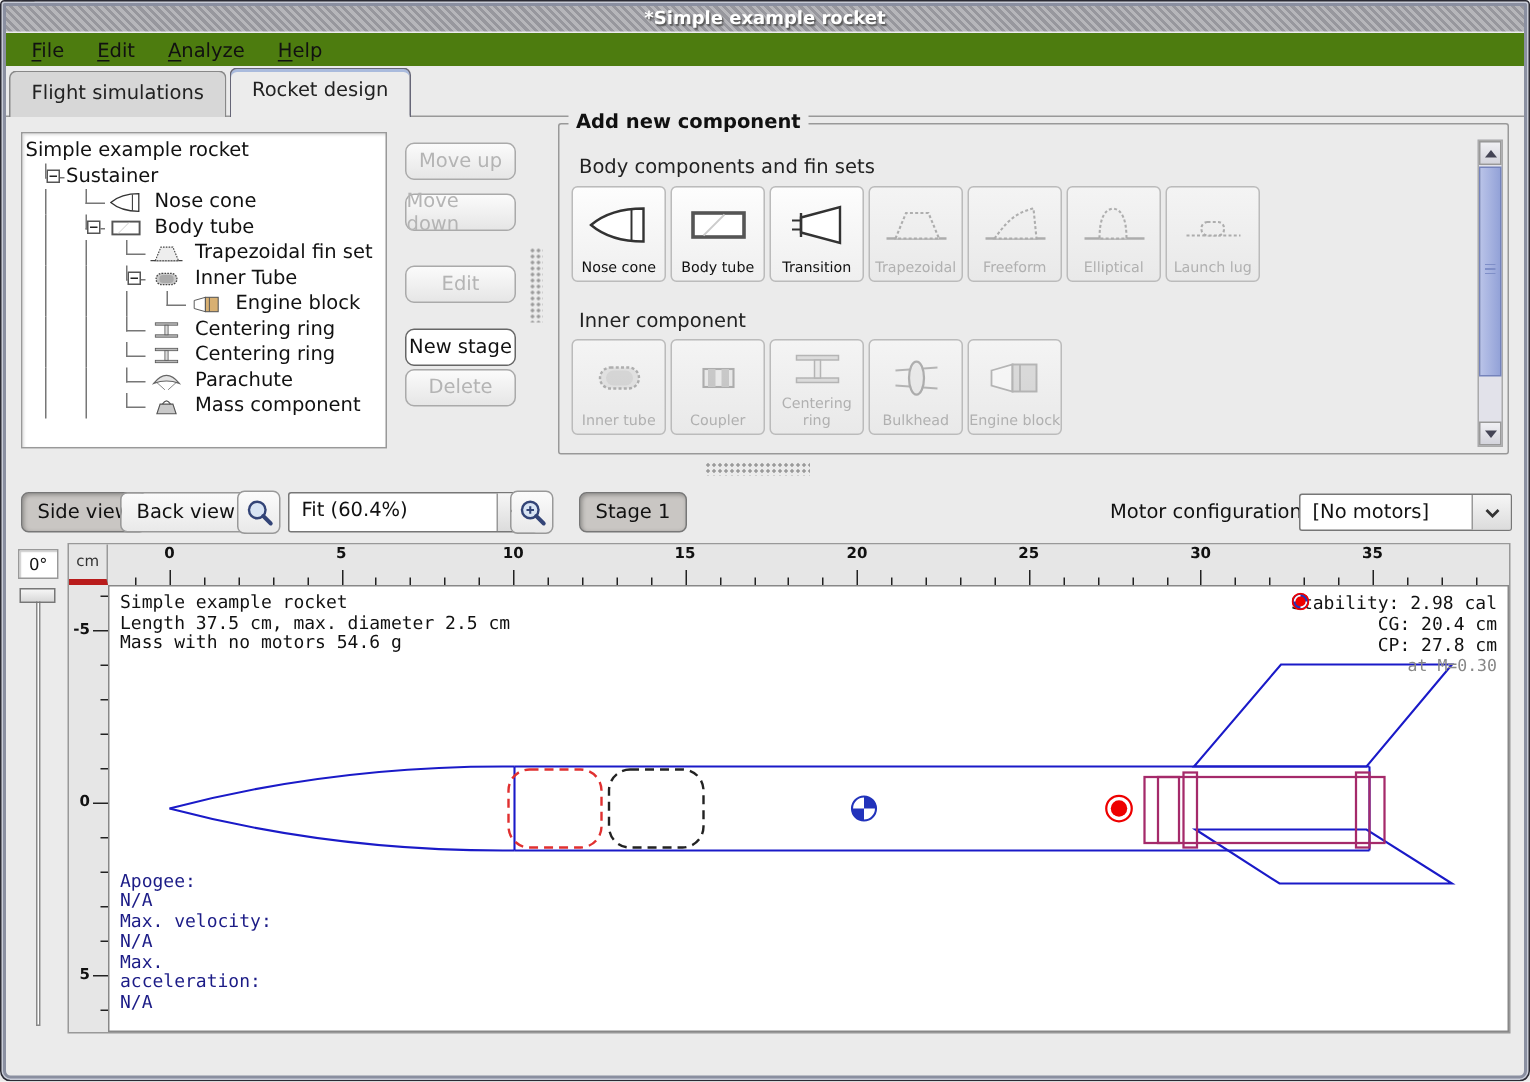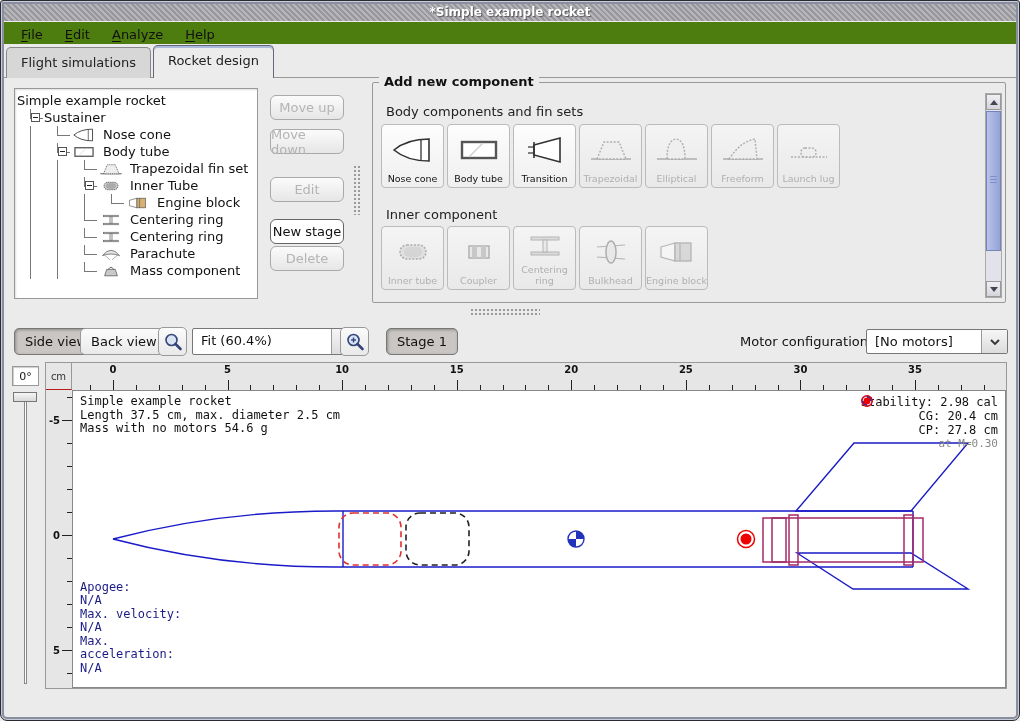--- a/index.html
+++ b/index.html
@@ -110,21 +110,21 @@
   .rot-value { position:absolute; left:12px; top:366px; width:27px; height:20px; background:#fff;
     border:1px solid #999; box-shadow:inset 1px 1px 1px #ccc; font-size:11px; color:#111;
     display:flex; align-items:center; justify-content:center; }
   .rot-track { position:absolute; left:24px; top:394px; width:3px; height:290px;
     background:#fff; border:1px solid #888; }
   .rot-handle { position:absolute; left:13px; top:392px; width:24px; height:10px;
     background:linear-gradient(#f6f6f6,#d8d8d8); border:1px solid #777; }
 
   .fig-border { position:absolute; left:45px; top:362px; width:962px; height:327px; border:1px solid #999; background:#e6e6e6; }
   .cm-box { position:absolute; left:46px; top:363px; width:26px; height:27px;
-    border-right:1px solid #999; border-bottom:1px solid #b91c1c; font-size:10px; color:#333;
+    border-right:1px solid #999; border-bottom:4px solid #b91c1c; font-size:10px; color:#333;
     display:flex; align-items:center; justify-content:center; background:#e6e6e6; }
   .hruler { position:absolute; left:72px; top:363px; width:934px; height:27px; background:#e6e6e6; overflow:hidden; }
   .hruler .tick { position:absolute; bottom:0; width:1px; background:#222; }
   .hruler .lab { position:absolute; top:1px; transform:translateX(-50%); font-size:10px; font-weight:bold; color:#111; }
   .vruler { position:absolute; left:46px; top:390px; width:26px; height:298px; background:#e6e6e6; overflow:hidden; }
   .vruler .tick { position:absolute; right:0; height:1px; background:#222; }
   .vruler .lab { position:absolute; right:12px; transform:translateY(-50%); font-size:10px; font-weight:bold; color:#111; }
 
   .canvas { position:absolute; left:72px; top:390px; width:934px; height:298px; background:#fff;
     border:1px solid #888; overflow:hidden; }
@@ -359,33 +359,33 @@
               <line x1="2" y1="24" x2="42" y2="24" stroke="#444" stroke-width="1.6"></line>
               <path d="M8,24 L15,7 L30,7 L37,24 Z" fill="#eee" stroke="#444" stroke-width="1.4" stroke-dasharray="2,1.5"></path>
             </svg>
           </div>
           <div class="comp-label">Trapezoidal</div>
         </div>
         <div class="comp-btn disabled">
           <div class="comp-icon">
             <svg width="44" height="30" viewBox="0 0 44 30">
               <line x1="2" y1="24" x2="42" y2="24" stroke="#444" stroke-width="1.6"></line>
+              <path d="M8,24 C14,16 20,7 34,4 L36,24 Z" fill="#eee" stroke="#444" stroke-width="1.4" stroke-dasharray="2,1.5"></path>
+            </svg>
+          </div>
+          <div class="comp-label">Freeform</div>
+        </div>
+        <div class="comp-btn disabled">
+          <div class="comp-icon">
+            <svg width="44" height="30" viewBox="0 0 44 30">
+              <line x1="2" y1="24" x2="42" y2="24" stroke="#444" stroke-width="1.6"></line>
               <path d="M12,24 Q12,5 21,4 Q30,5 30,24 Z" fill="#eee" stroke="#444" stroke-width="1.4" stroke-dasharray="2,1.5"></path>
             </svg>
           </div>
           <div class="comp-label">Elliptical</div>
-        </div>
-        <div class="comp-btn disabled">
-          <div class="comp-icon">
-            <svg width="44" height="30" viewBox="0 0 44 30">
-              <line x1="2" y1="24" x2="42" y2="24" stroke="#444" stroke-width="1.6"></line>
-              <path d="M8,24 C14,16 20,7 34,4 L36,24 Z" fill="#eee" stroke="#444" stroke-width="1.4" stroke-dasharray="2,1.5"></path>
-            </svg>
-          </div>
-          <div class="comp-label">Freeform</div>
         </div>
         <div class="comp-btn disabled">
           <div class="comp-icon">
             <svg width="44" height="30" viewBox="0 0 44 30">
               <line x1="4" y1="22" x2="40" y2="22" stroke="#444" stroke-width="1.4" stroke-dasharray="2,1.5"></line>
               <rect x="14" y="13" width="15" height="9" rx="4" fill="#eee" stroke="#444" stroke-width="1.4" stroke-dasharray="2,1.5"></rect>
             </svg>
           </div>
           <div class="comp-label">Launch lug</div>
         </div>

